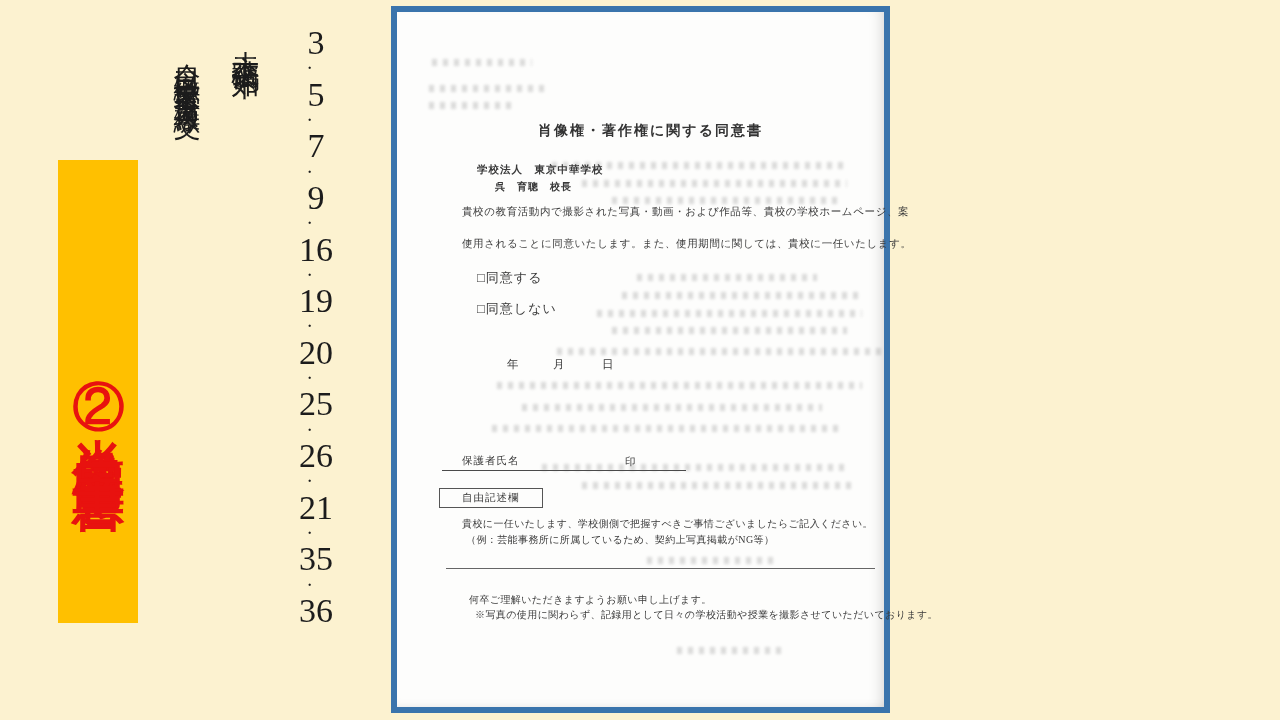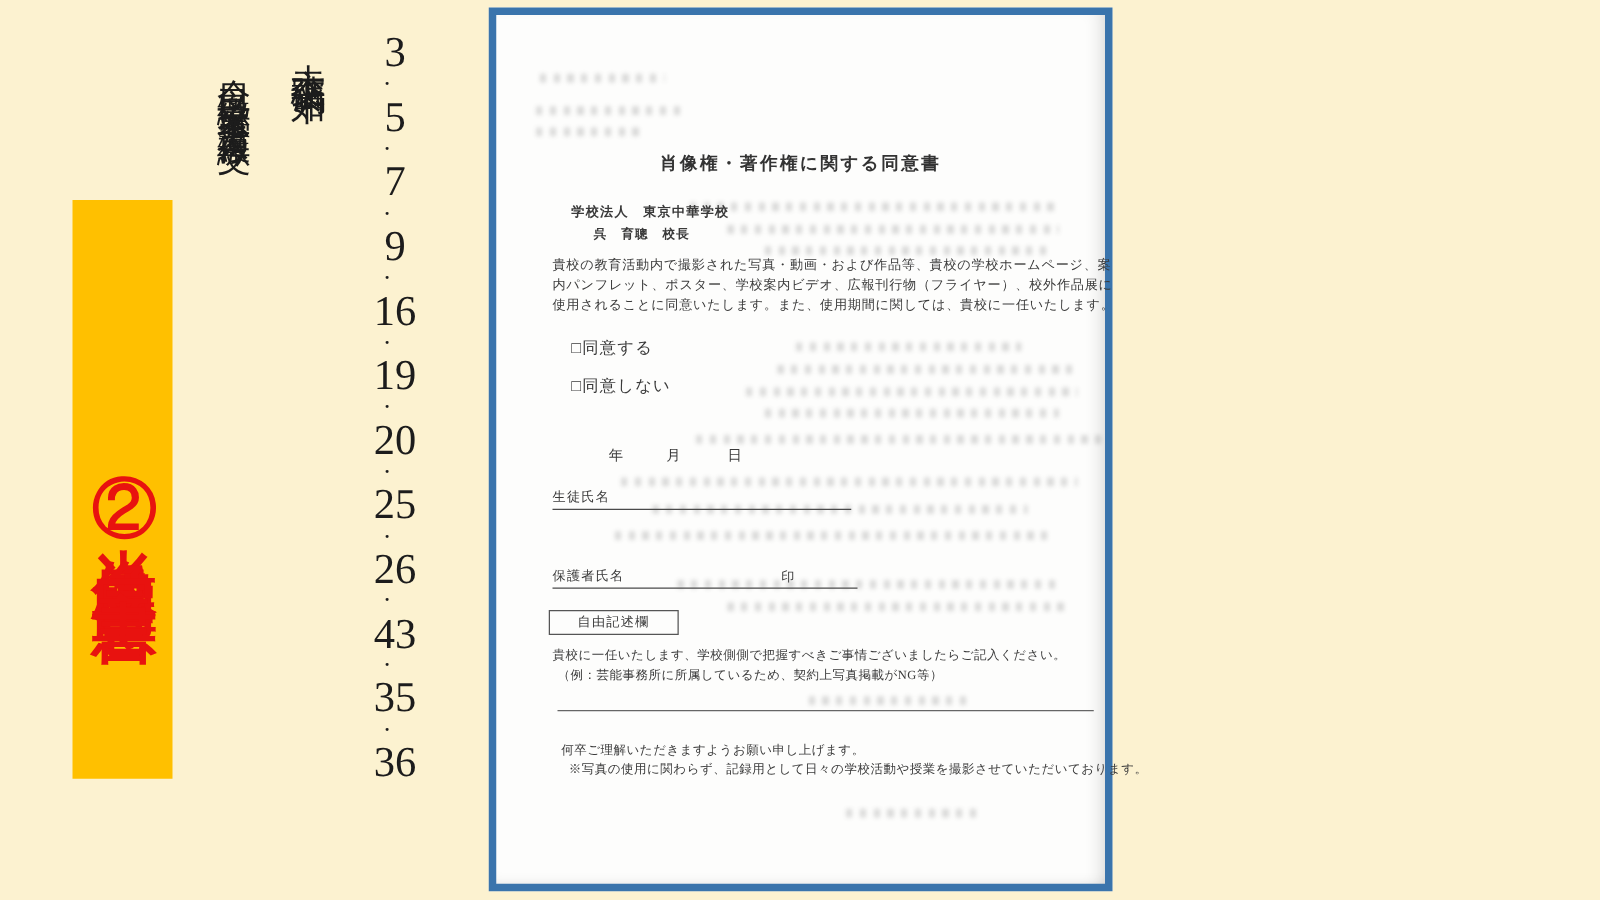--- a/index.html
+++ b/index.html
@@ -27,21 +27,21 @@
                  align-items:center; color:#1c1c1c; }
   .numbers-col .num { font-size:34px; line-height:1; font-family:"Liberation Serif", serif; }
   .numbers-col .dot { font-size:15px; line-height:.6; align-self:flex-start; margin-left:8px; }
 
   
   .document { position:absolute; left:391px; top:6px; width:499px; height:707px;
               background:#FDFDFC; border:6px solid #3A74AC;
               box-shadow: inset -12px 0 16px -12px rgba(0,0,0,.20),
                           inset 0 -8px 12px -10px rgba(0,0,0,.12);
               color:#3a3a3a; }
-  .document > * { position:absolute; white-space:nowrap; }
+  .document > * { position:absolute; white-space:nowrap;padding-left:20px; }
 
   .doc-title { top:110px; left:0; width:100%; text-align:center;
                font-size:14px; font-weight:700; letter-spacing:2px; color:#333; }
   .doc-school    { left:60px; top:151px; font-size:10.5px; font-weight:700; letter-spacing:1px; }
   .doc-principal { left:78px; top:168px; font-size:10px; font-weight:700; letter-spacing:1px; }
 
   .para-line { left:45px; font-size:10.5px; letter-spacing:.6px; }
   .pl0 { top:193px; } .pl1 { top:209px; } .pl2 { top:225px; }
 
   .chk { left:60px; font-size:13px; letter-spacing:1px; }
@@ -93,21 +93,21 @@
       <span class="num">16</span>
       <span class="dot">・</span>
       <span class="num">19</span>
       <span class="dot">・</span>
       <span class="num">20</span>
       <span class="dot">・</span>
       <span class="num">25</span>
       <span class="dot">・</span>
       <span class="num">26</span>
       <span class="dot">・</span>
-      <span class="num">43</span>
+      <span class="num">21</span>
       <span class="dot">・</span>
       <span class="num">35</span>
       <span class="dot">・</span>
       <span class="num">36</span>
     </div>
 
   <div class="document">
 
     <div class="smudge" style="left:35px;  top:47px;  width:100px;"></div>
     <div class="smudge" style="left:32px;  top:73px;  width:115px;"></div>
@@ -127,33 +127,29 @@
     <div class="smudge" style="left:185px; top:470px; width:270px;"></div>
     <div class="smudge" style="left:250px; top:545px; width:130px;"></div>
     <div class="smudge" style="left:280px; top:635px; width:110px;"></div>
 
     <div class="doc-title">肖像権・著作権に関する同意書</div>
 
     <div class="doc-school">学校法人　東京中華学校</div>
     <div class="doc-principal">呉　育聰　校長</div>
 
     <div class="para-line pl0">貴校の教育活動内で撮影された写真・動画・および作品等、貴校の学校ホームページ、案</div>
-    <div class="para-line pl1">内パンフレット、ポスター、学校案内ビデオ、広報刊行物（フライヤー）、校外作品展に</div>
     <div class="para-line pl2">使用されることに同意いたします。また、使用期間に関しては、貴校に一任いたします。</div>
 
     <div class="chk chk-agree">□同意する</div>
     <div class="chk chk-disagree">□同意しない</div>
 
     <span class="date-label dl-y">年</span>
     <span class="date-label dl-m">月</span>
     <span class="date-label dl-d">日</span>
 
-    <div class="field field-student">
-      <span>生徒氏名</span>
-    </div>
 
     <div class="field field-guardian">
       <span>保護者氏名</span>
       <span class="seal">印</span>
     </div>
 
     <div class="free-box">自由記述欄</div>
 
     <div class="inst inst1">貴校に一任いたします、学校側側で把握すべきご事情ございましたらご記入ください。</div>
     <div class="inst inst2">（例：芸能事務所に所属しているため、契約上写真掲載がNG等）</div>

